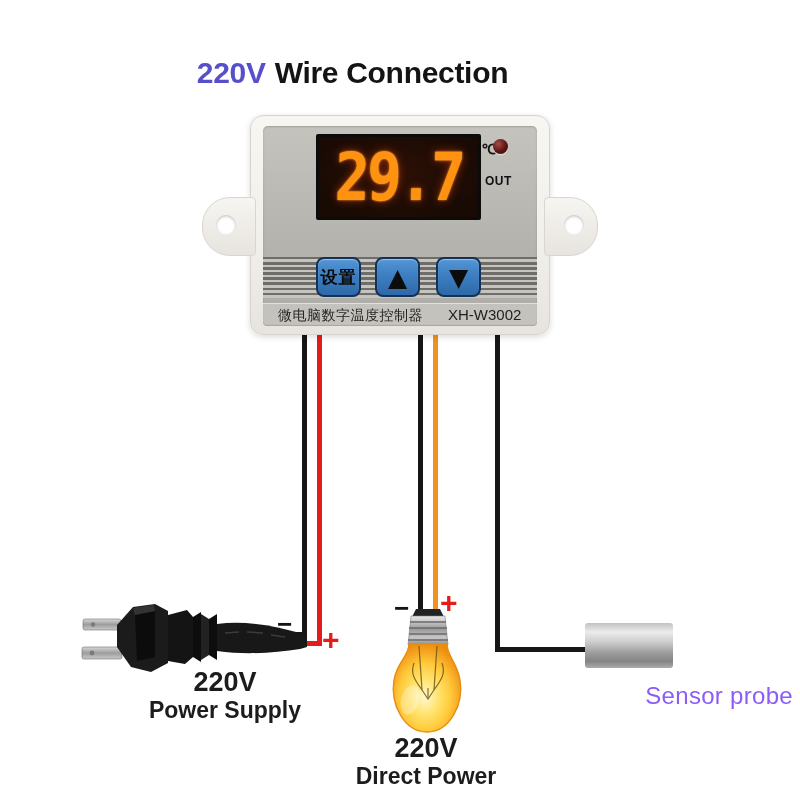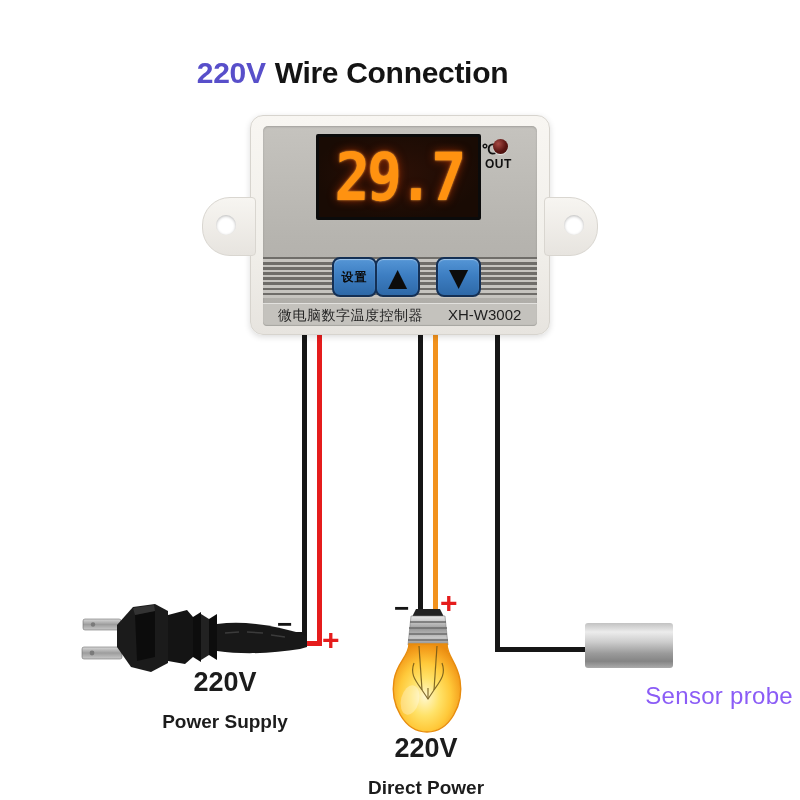--- a/index.html
+++ b/index.html
@@ -45,53 +45,53 @@
            border:3px solid #0b0b0b;border-radius:2px;box-sizing:border-box;
            display:flex;align-items:center;justify-content:center;overflow:hidden;}
   .digits{font-family:"DejaVu Sans Mono",monospace;font-weight:bold;
           font-size:58px;letter-spacing:-3px;color:#ff9210;
           transform:scaleY(1.14) skewX(-2deg);
           text-shadow:0 0 2px #ffb340,0 0 9px rgba(255,70,0,0.55);}
   .unit{position:absolute;left:219px;top:13px;font-size:14px;font-weight:bold;color:#111;}
   .led{position:absolute;left:230px;top:13px;width:15px;height:15px;border-radius:50%;
        background:radial-gradient(circle at 35% 32%,#a64a44 0%,#5a1512 55%,#3c0d0b 100%);
        box-shadow:0 1px 1px rgba(255,255,255,0.6);}
-  .outlbl{position:absolute;left:222px;top:31px;font-size:12px;font-weight:bold;
+  .outlbl{position:absolute;left:222px;top:48px;font-size:12px;font-weight:bold;
           letter-spacing:0.5px;color:#111;}
 
   .stripes{position:absolute;left:0px;top:131px;width:274px;height:41px;
            background:repeating-linear-gradient(180deg,
              #6f6d69 0px,#6f6d69 2.4px,#c6c4bf 2.4px,#c6c4bf 5.1px);}
   .btn{position:absolute;top:131px;width:45px;height:40px;border-radius:8px;
        background:linear-gradient(180deg,#5596d6 0%,#3d7ec2 45%,#2e69a8 100%);
        border:2px solid #143055;box-sizing:border-box;
        display:flex;align-items:center;justify-content:center;
        box-shadow:inset 0 1px 1px rgba(255,255,255,0.45);}
-  .btn.set{left:69px;font-size:12px;font-weight:bold;color:#0a0a0a;letter-spacing:1px;text-align:right;}
+  .btn.set{left:53px;font-size:17px;font-weight:bold;color:#0a0a0a;letter-spacing:1px;text-align:right;}
   .btn.up{left:112px;}
   .btn.down{left:173px;}
   .tri{font-size:25px;line-height:1;color:#0c0c0c;
        font-family:"DejaVu Sans",sans-serif;}
 
   .strip{position:absolute;left:0;top:177px;width:274px;height:23px;
          background:#c4c2bd;border-radius:0 0 4px 4px;
          box-shadow:inset 0 1px 0 rgba(255,255,255,0.5),inset 0 -1px 1px rgba(0,0,0,0.15);}
   .prodname{position:absolute;left:15px;top:4px;font-size:14px;color:#262626;letter-spacing:0.5px;}
   .model{position:absolute;left:185px;top:3px;font-size:15px;font-weight:normal;color:#1e1e1e;}
 
   
   .probe{position:absolute;left:585px;top:623px;width:88px;height:45px;z-index:2;border-radius:3px;
          background:linear-gradient(180deg,#c2c2c2 0%,#ececec 20%,#cdcdcd 42%,#9a9a9a 68%,#848484 85%,#ababab 100%);}
   .plug{position:absolute;left:75px;top:595px;z-index:2;}
   .bulb{position:absolute;left:387px;top:604px;z-index:2;}
 
   
   .conn-label{position:absolute;width:200px;text-align:center;color:#1c1c1c;z-index:4;}
   .conn-label .v{font-size:27px;font-weight:bold;line-height:1.05;}
-  .conn-label .t{font-size:19px;font-weight:bold;margin-top:15px;}
+  .conn-label .t{font-size:23px;font-weight:bold;margin-top:1px;}
   .lbl-power{left:125px;top:668px;}
   .lbl-output{left:326px;top:734px;}
   .lbl-sensor{left:588px;top:682px;width:205px;text-align:right;position:absolute;
               font-size:24px;color:#8b5cf6;letter-spacing:0.3px;z-index:4;}
 </style>
 </head>
 <body>
 
 <div id="stage">
 

